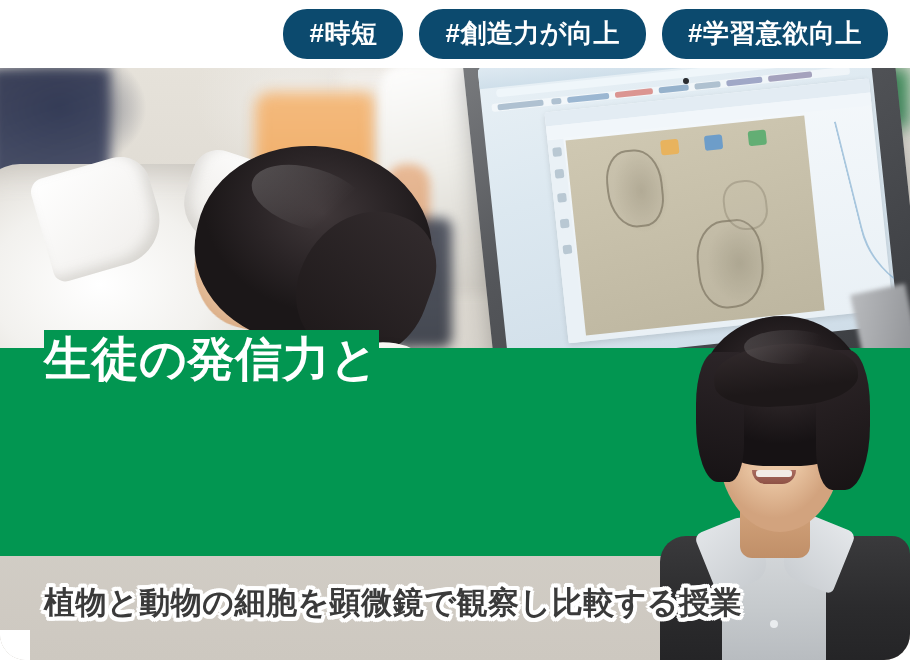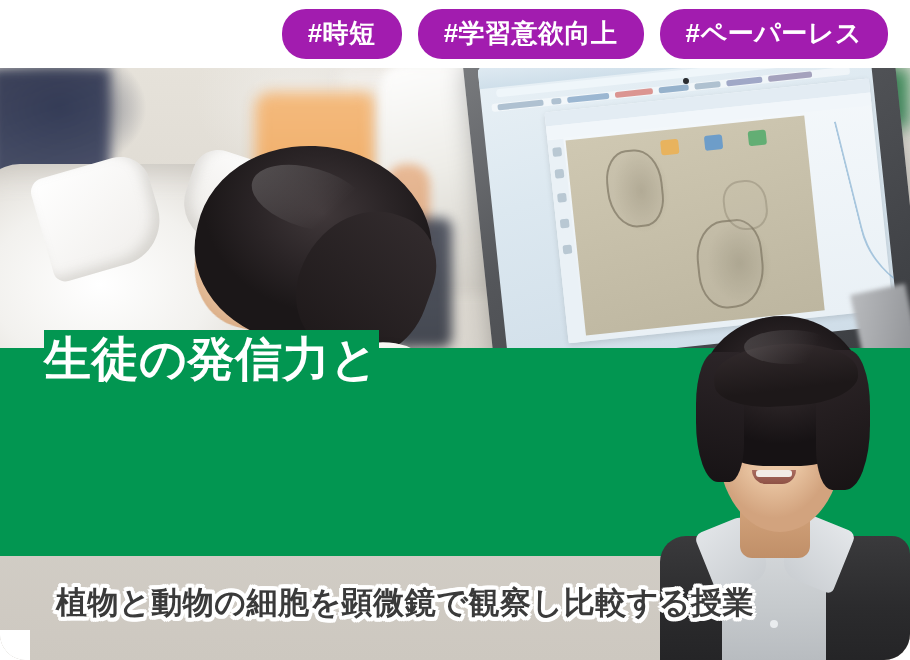--- a/index.html
+++ b/index.html
@@ -362,37 +362,37 @@
   .man-teeth{
     position:absolute;left:108px;top:170px;width:36px;height:7px;background:#f2ece6;border-radius:3px;
   }
   .man-cheek{
     position:absolute;top:150px;width:30px;height:18px;background:rgba(214,150,118,.25);
     border-radius:50%;filter:blur(3px);
   }
 
   
   .caption{
-    position:absolute;left:56px;top:582px;z-index:8;
+    position:absolute;left:44px;top:582px;z-index:8;
     font-weight:700;font-size:31px;color:#3a3a3a;
     letter-spacing:.5px;white-space:nowrap;
     text-shadow:
       -3px -3px 0 #fff, 3px -3px 0 #fff, -3px 3px 0 #fff, 3px 3px 0 #fff,
       -4px 0 0 #fff, 4px 0 0 #fff, 0 -4px 0 #fff, 0 4px 0 #fff,
       -2px -4px 0 #fff, 2px -4px 0 #fff, -2px 4px 0 #fff, 2px 4px 0 #fff;
   }
 
   
   .tags{
     position:absolute;left:0;top:0;width:910px;height:68px;
     display:flex;justify-content:flex-end;align-items:center;
     gap:16px;padding-right:22px;box-sizing:border-box;z-index:20;
   }
   .pill{
-    background:#a21caf;color:#ffffff;
+    background:#0c4a6e;color:#ffffff;
     font-weight:700;font-size:26px;line-height:1;
     padding:11px 26px 13px;border-radius:24px;
     white-space:nowrap;
     letter-spacing:.5px;
   }
 
   
   .corner-mask{position:absolute;width:30px;height:30px;background:#fff;z-index:30;pointer-events:none;}
   .cm-tl{left:0;top:0;border-radius:26px 0 0 0;}
   .cm-bl{left:0;bottom:0;}
@@ -525,19 +525,19 @@
     <div class="man-hair-l"></div>
     <div class="man-hair-r"></div>
     <div class="man-fringe"></div>
     <div class="man-hair-sheen"></div>
   </div>
 
   <div class="caption">植物と動物の細胞を顕微鏡で観察し比較する授業</div>
 
   <div class="tags">
     <div class="pill">#時短</div>
+    <div class="pill">#創造力が向上</div>
     <div class="pill">#学習意欲向上</div>
-    <div class="pill">#ペーパーレス</div>
   </div>
 
   <div class="corner-mask cm-tl"></div>
   <div class="corner-mask cm-bl"></div>
 </div>
 
 </body></html>

